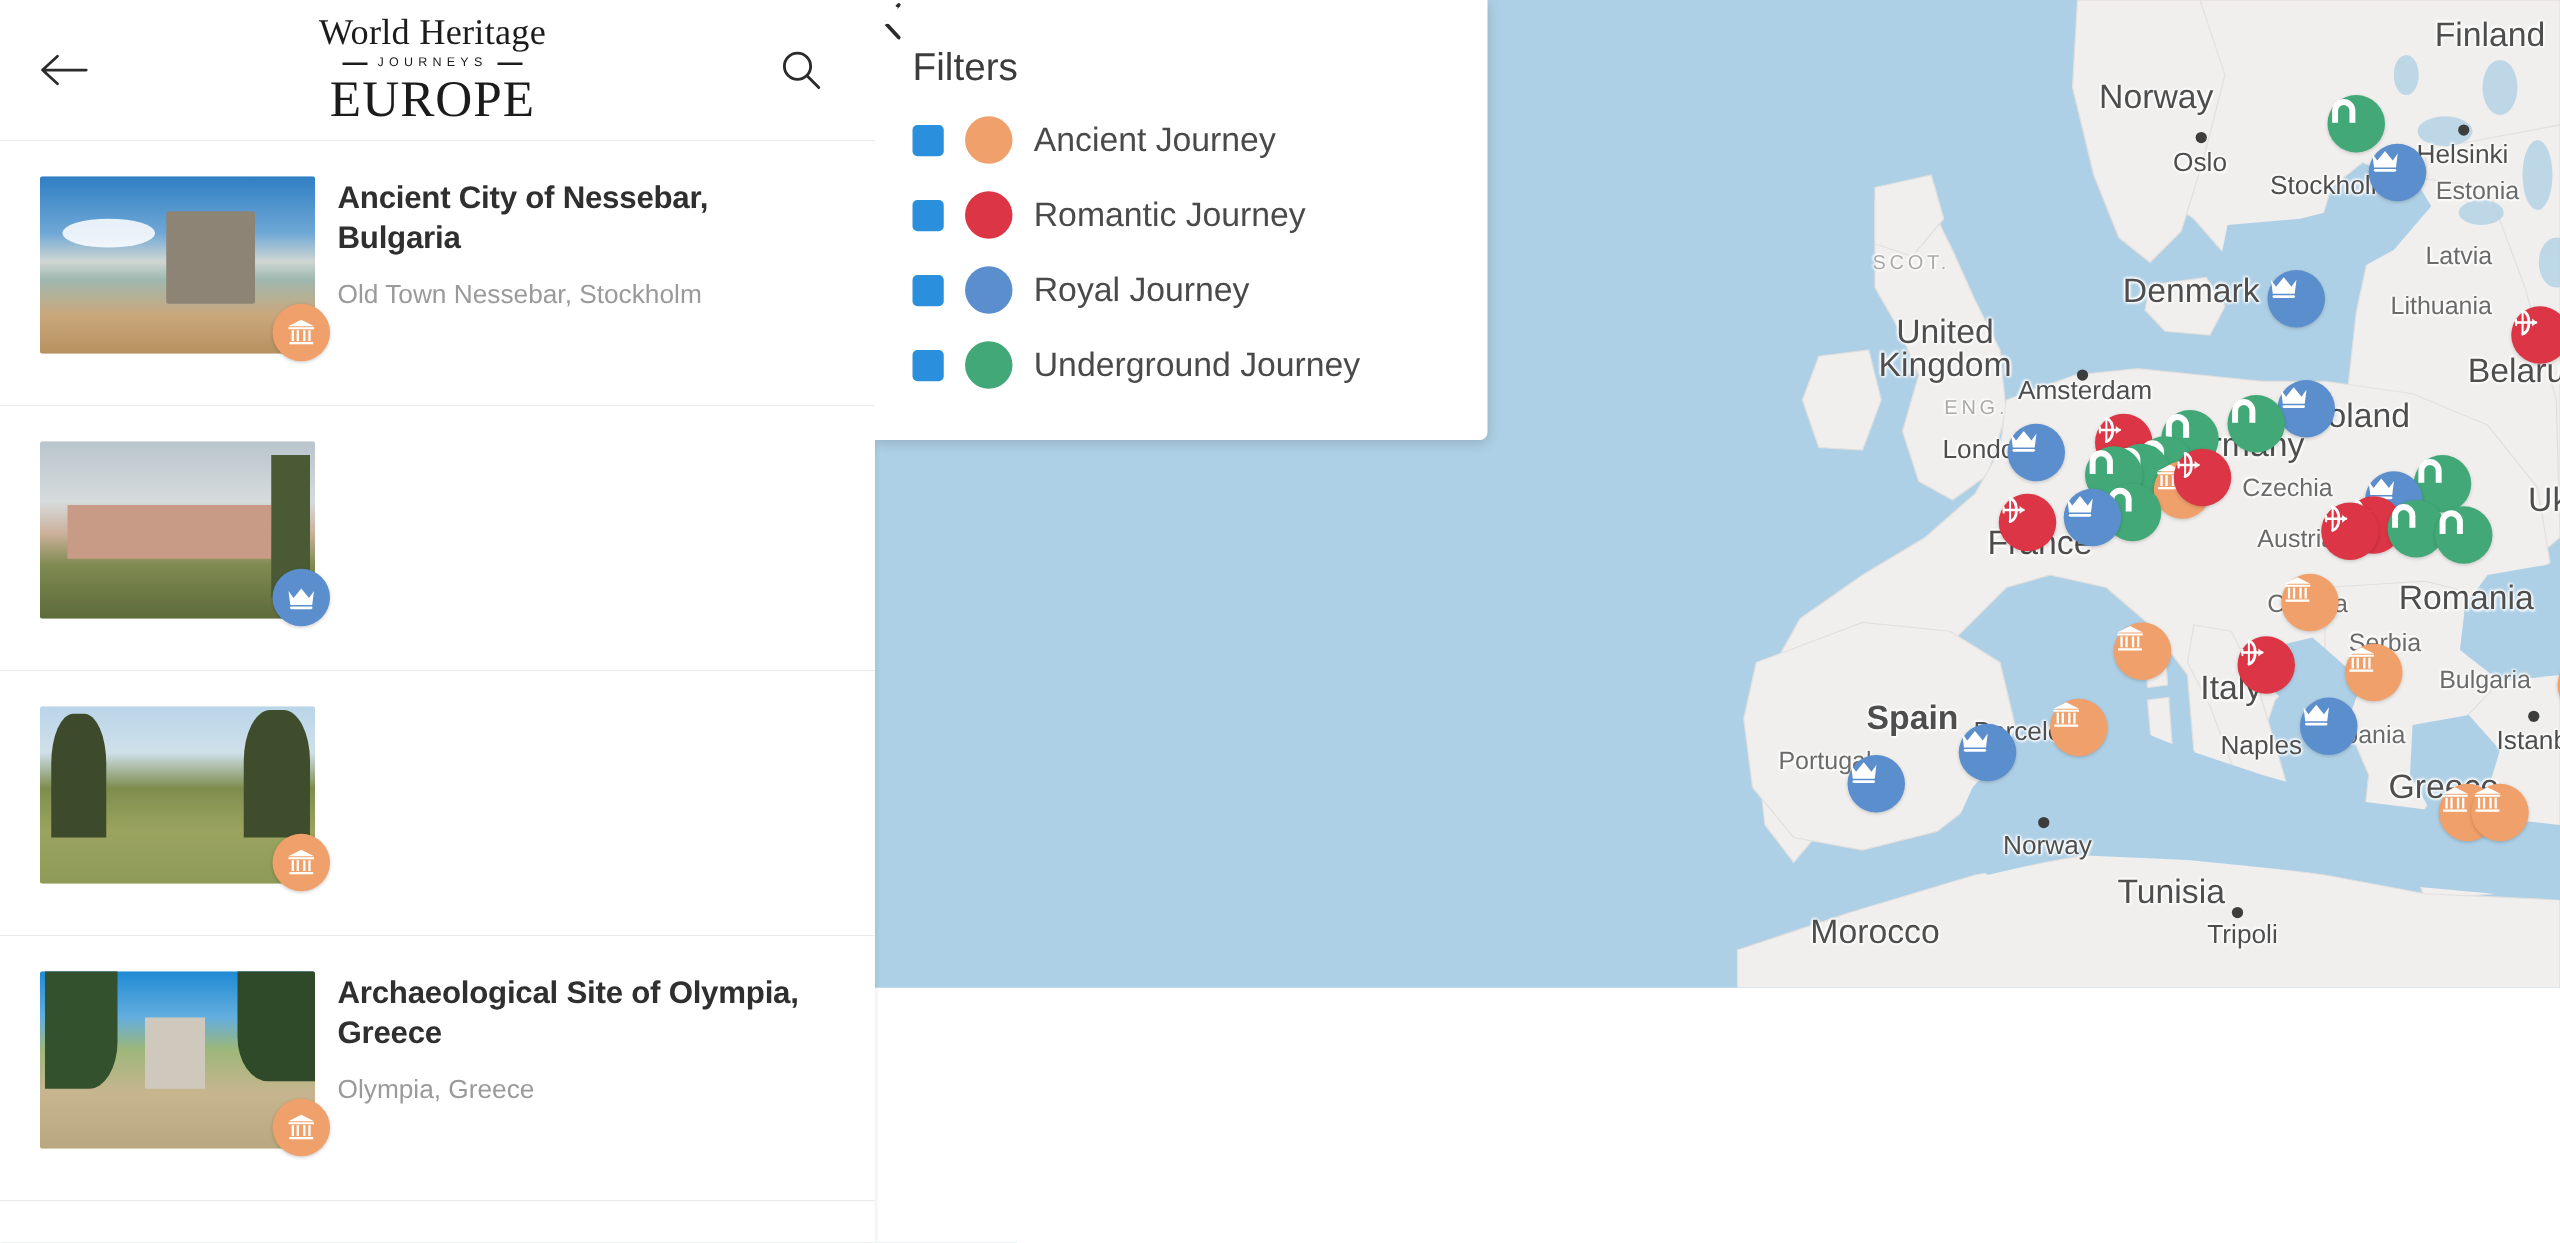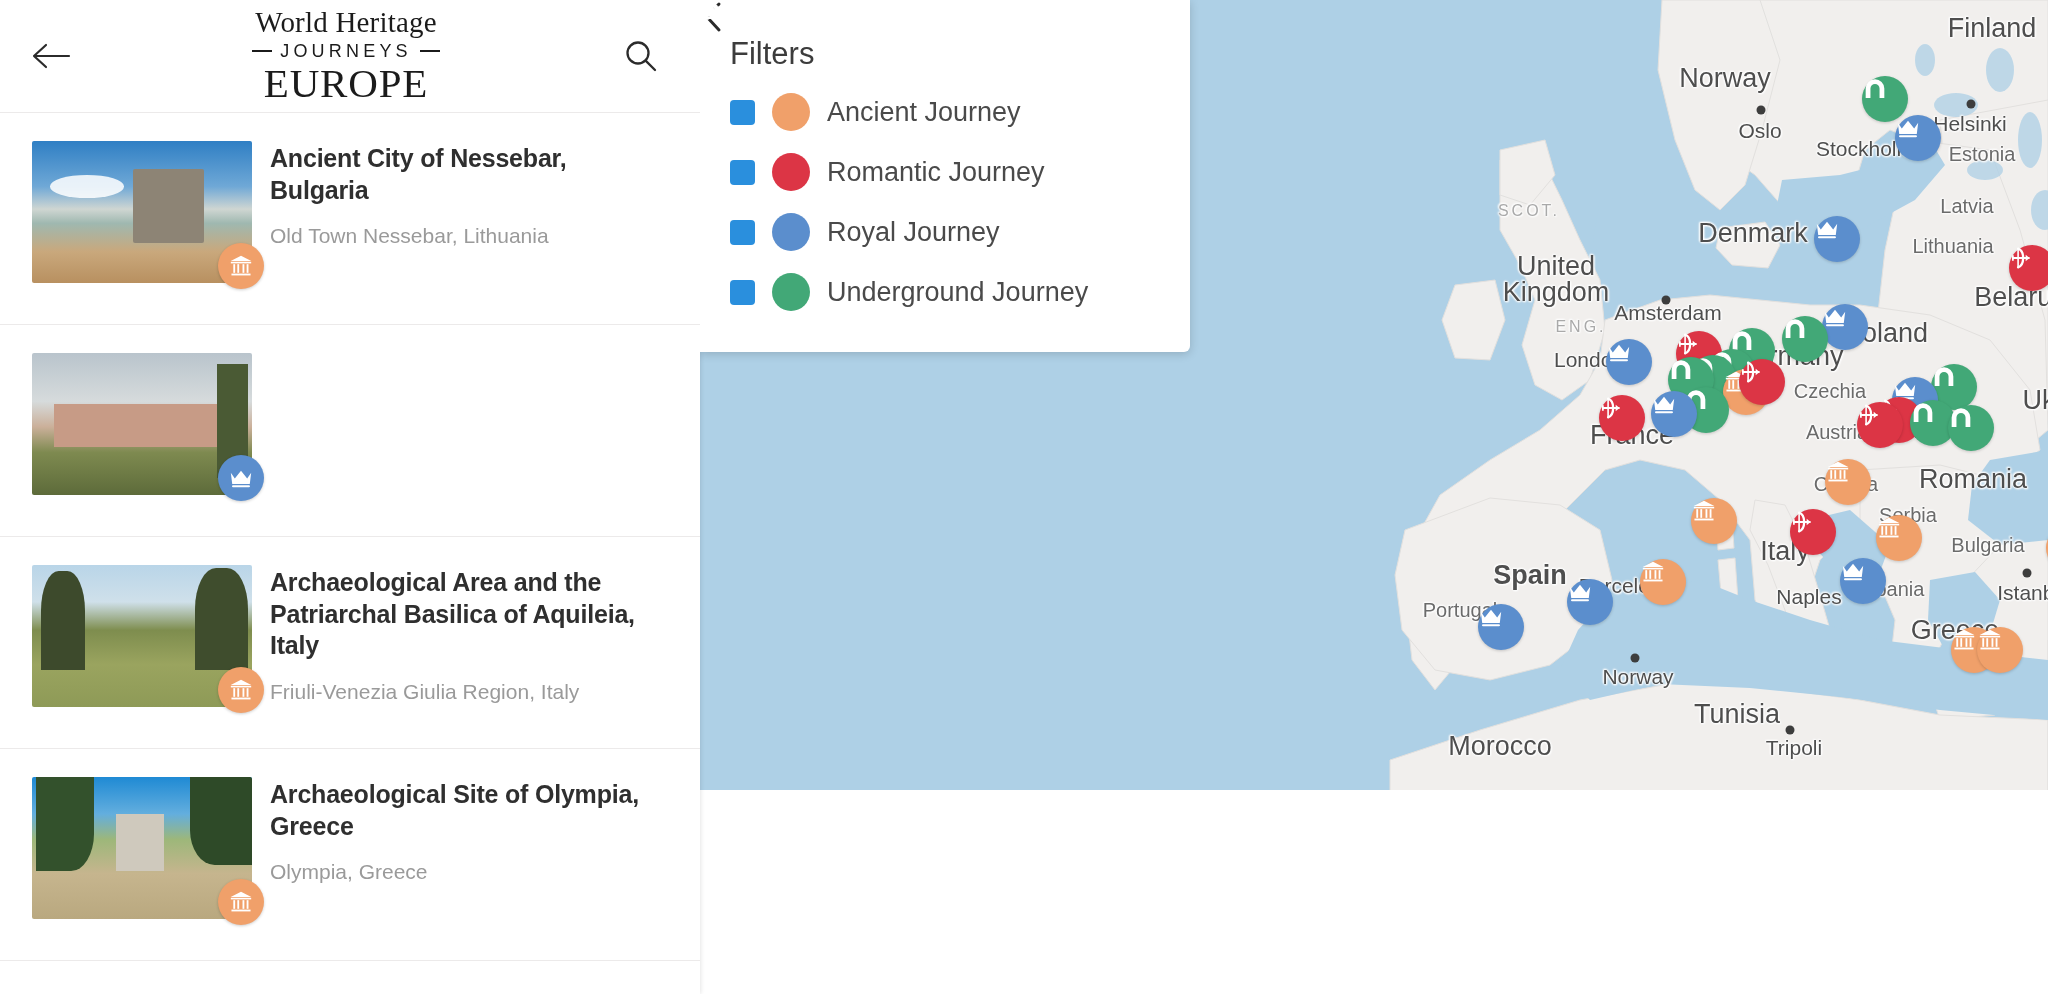--- a/index.html
+++ b/index.html
@@ -23,21 +23,21 @@
     display: flex; align-items: center; justify-content: space-between;
     padding: 0 30px 0 22px;
     border-bottom: 1px solid #eceaea;
     background: #fff;
   }
   .back-btn { width: 58px; height: 58px; display: flex; align-items: center; justify-content: center; cursor: pointer; }
   .search-btn { width: 58px; height: 58px; display: flex; align-items: center; justify-content: center; cursor: pointer; }
 
   .logo { text-align: center; font-family: "Liberation Serif", serif; color: #1b1b1b; line-height: 1; cursor: pointer; user-select: none; }
   .logo .l1 { font-size: 29px; letter-spacing: .2px; display: block; }
-  .logo .l2 { display: flex; align-items: center; justify-content: center; gap: 8px; margin: 5px 0 3px; font-family: "Liberation Sans", sans-serif; font-size: 18px; letter-spacing: 4.2px; }
+  .logo .l2 { display: flex; align-items: center; justify-content: center; gap: 8px; margin: 5px 0 3px; font-family: "Liberation Sans", sans-serif; font-size: 10px; letter-spacing: 4.2px; }
   .logo .l2::before, .logo .l2::after { content: ""; width: 20px; height: 1.5px; background: #1b1b1b; display: block; }
   .logo .l3 { font-size: 41px; letter-spacing: .8px; display: block; }
 
   .site-list { flex: 1 1 auto; overflow: hidden; }
   .site-row {
     display: flex; align-items: flex-start; gap: 18px;
     padding: 28px 30px 28px 32px;
     border-bottom: 1px solid #eceaea;
     cursor: pointer; background: #fff;
     min-height: 212px;
@@ -129,21 +129,21 @@
                 <rect x="4.9" y="10.3" width="1.7" height="8" fill="#fff"></rect>
                 <rect x="8.6" y="10.3" width="1.7" height="8" fill="#fff"></rect>
                 <rect x="13.4" y="10.3" width="1.7" height="8" fill="#fff"></rect>
                 <rect x="17.2" y="10.3" width="1.7" height="8" fill="#fff"></rect>
                 <rect x="3.2" y="19" width="17.6" height="1.7" fill="#fff"></rect>
               </svg>
             </div>
           </div>
           <div class="site-text">
             <div class="site-title">Ancient City of Nessebar, Bulgaria</div>
-            <div class="site-sub">Old Town Nessebar, Lithuania</div>
+            <div class="site-sub">Old Town Nessebar, Stockholm</div>
           </div>
         </div>
         <div class="site-row">
           <div class="thumb-wrap">
             <div class="thumb">
               <div class="sky" style="background:linear-gradient(#b9c4cc 0%,#d6dbdc 34%,#cbb09a 52%,#7e8a50 70%,#5d6b3a 100%)"></div>
               <div style="position:absolute;left:10%;top:36%;width:74%;height:30%;background:#c79b86;"></div>
               <div style="position:absolute;left:84%;top:8%;width:14%;height:80%;background:#4a5a34;"></div>
             </div>
             <div class="badge" style="background:#5b8ecd">
@@ -167,24 +167,20 @@
               <svg width="26" height="26" viewBox="0 0 24 24">
                 <path d="M12 2.6 L21.5 7.4 L2.5 7.4 Z" fill="#fff"></path>
                 <rect x="2.6" y="8.1" width="18.8" height="1.5" fill="#fff"></rect>
                 <rect x="4.9" y="10.3" width="1.7" height="8" fill="#fff"></rect>
                 <rect x="8.6" y="10.3" width="1.7" height="8" fill="#fff"></rect>
                 <rect x="13.4" y="10.3" width="1.7" height="8" fill="#fff"></rect>
                 <rect x="17.2" y="10.3" width="1.7" height="8" fill="#fff"></rect>
                 <rect x="3.2" y="19" width="17.6" height="1.7" fill="#fff"></rect>
               </svg>
             </div>
-          </div>
-          <div class="site-text">
-            <div class="site-title">Archaeological Area and the Patriarchal Basilica of Aquileia, Italy</div>
-            <div class="site-sub">Friuli-Venezia Giulia Region, Italy</div>
           </div>
         </div>
         <div class="site-row">
           <div class="thumb-wrap">
             <div class="thumb">
               <div class="sky" style="background:linear-gradient(#1f8ad4 0%,#63aede 26%,#9db77a 44%,#c6b58e 68%,#b9a87f 100%)"></div>
               <div style="position:absolute;left:2%;top:0;width:26%;height:66%;background:#33512c;border-radius:0 0 40% 0"></div>
               <div style="position:absolute;left:72%;top:0;width:28%;height:62%;background:#2e4a28;border-radius:0 0 0 40%"></div>
               <div style="position:absolute;left:38%;top:26%;width:22%;height:40%;background:#cfc9bd;"></div>
             </div>

